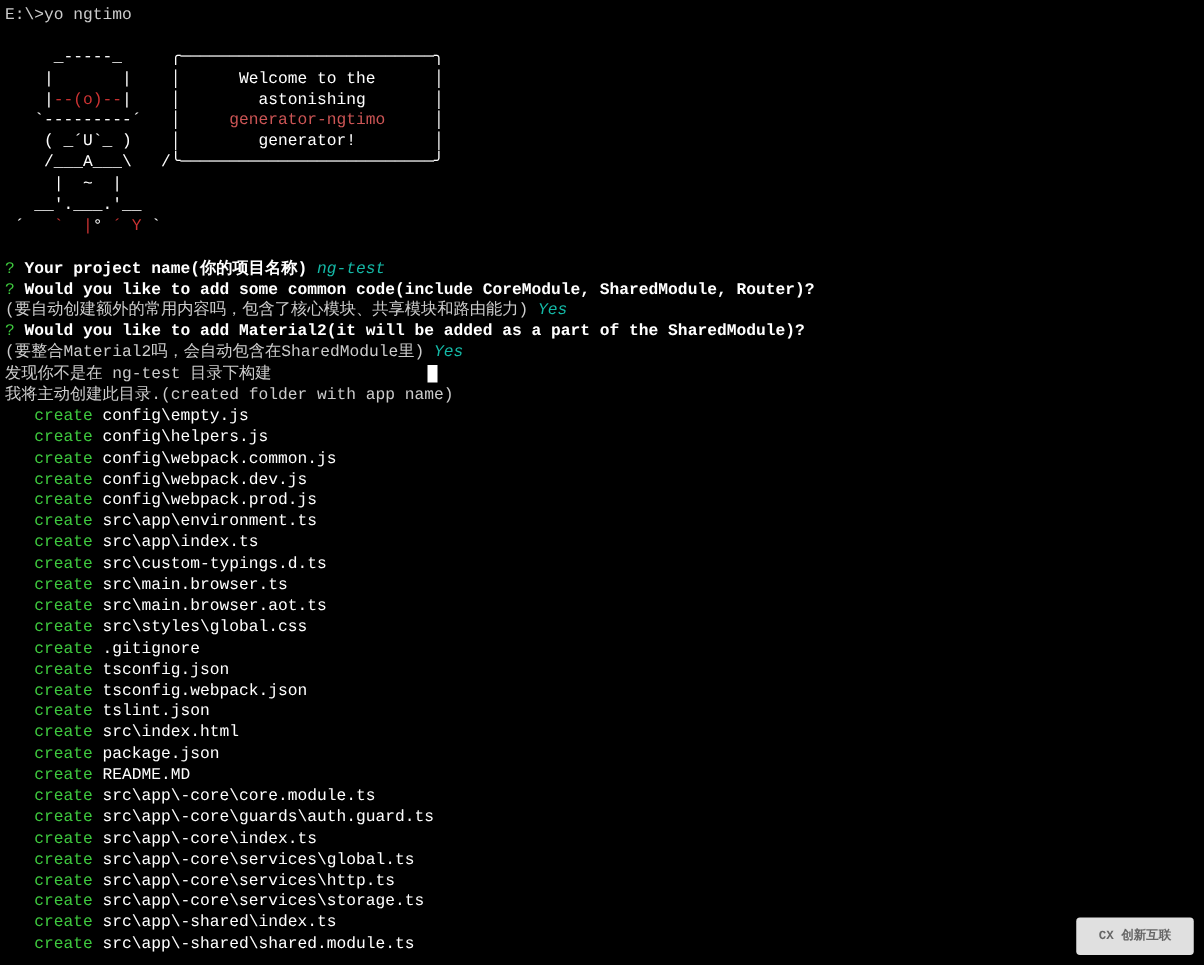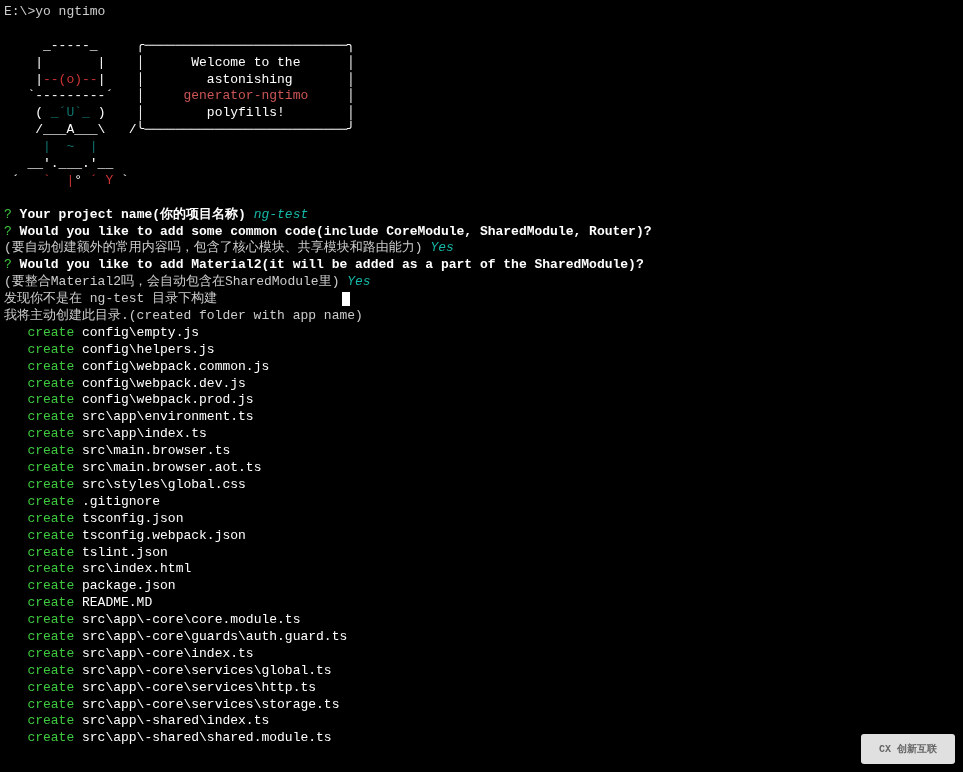--- a/index.html
+++ b/index.html
@@ -12,21 +12,21 @@
       padding: 4px;
       width: 963px;
       height: 772px;
       position: relative;
       overflow: hidden;
     }
     .line { white-space: pre; }
     .cmd-line { color: #ccc; }
     .ascii-art { color: #fff; white-space: pre; }
     .ascii-red { color: #cc3333; }
-    .ascii-yellow { color: #0f766e; }
+    .ascii-yellow { color: #ffffff; }
     .welcome { color: #fff; }
     .welcome-red { color: #cc5555; }
     .q-mark { color: #3ec93e; }
     .q-text { color: #fff; font-weight: bold;}
     .paren { color: #ccc; }
     .answer { color: #14b8a6; font-style: italic; }
     .info { color: #ccc; }
     .create { color: #3ec93e; }
     .file { color: #fff; }
     .cursor { display:inline-block; width:8px; height:14px; background:#fff; vertical-align:middle;}
@@ -51,21 +51,21 @@
 <body>
 
 <div class="line cmd-line">E:\&gt;yo ngtimo</div>
 <div class="line">&nbsp;</div>
 
 <div>
   <div class="ascii-art"><span>     _-----_     ╭──────────────────────────╮</span></div>
   <div class="ascii-art"><span>    |       |    </span><span class="welcome">│      Welcome to the      │</span></div>
   <div class="ascii-art"><span>    |</span><span class="ascii-red">--(o)--</span><span>|    </span><span class="welcome">│        astonishing       │</span></div>
   <div class="ascii-art"><span>   `---------´   </span><span>│     </span><span class="welcome-red">generator-ngtimo</span><span>     │</span></div>
-  <div class="ascii-art"><span>    ( </span><span class="ascii-yellow">_´U`_</span><span> )    </span><span class="welcome">│        polyfills!        │</span></div>
+  <div class="ascii-art"><span>    ( </span><span class="ascii-yellow">_´U`_</span><span> )    </span><span class="welcome">│        generator!        │</span></div>
   <div class="ascii-art"><span>    /___A___\   /╰──────────────────────────╯</span></div>
   <div class="ascii-art"><span>     </span><span class="ascii-yellow">|  ~  |</span></div>
   <div class="ascii-art"><span>   __'.___.'__</span></div>
   <div class="ascii-art"><span> ´   </span><span class="ascii-red">`  |</span><span>° </span><span class="ascii-red">´ Y</span><span> `</span></div>
 </div>
 
 <div class="line">&nbsp;</div>
 
 <div class="line"><span class="q-mark">?</span><span class="q-text"> Your project name(你的项目名称) </span><span class="answer">ng-test</span></div>
 
@@ -79,20 +79,21 @@
 <div class="line info">我将主动创建此目录.(created folder with app name)</div>
 
 <div id="files-container">
     <div class="line indent"><span class="create">create</span><span> </span><span class="file">config\empty.js</span></div>
     <div class="line indent"><span class="create">create</span><span> </span><span class="file">config\helpers.js</span></div>
     <div class="line indent"><span class="create">create</span><span> </span><span class="file">config\webpack.common.js</span></div>
     <div class="line indent"><span class="create">create</span><span> </span><span class="file">config\webpack.dev.js</span></div>
     <div class="line indent"><span class="create">create</span><span> </span><span class="file">config\webpack.prod.js</span></div>
     <div class="line indent"><span class="create">create</span><span> </span><span class="file">src\app\environment.ts</span></div>
     <div class="line indent"><span class="create">create</span><span> </span><span class="file">src\app\index.ts</span></div>
+    <div class="line indent"><span class="create">create</span><span> </span><span class="file">src\custom-typings.d.ts</span></div>
     <div class="line indent"><span class="create">create</span><span> </span><span class="file">src\main.browser.ts</span></div>
     <div class="line indent"><span class="create">create</span><span> </span><span class="file">src\main.browser.aot.ts</span></div>
     <div class="line indent"><span class="create">create</span><span> </span><span class="file">src\styles\global.css</span></div>
     <div class="line indent"><span class="create">create</span><span> </span><span class="file">.gitignore</span></div>
     <div class="line indent"><span class="create">create</span><span> </span><span class="file">tsconfig.json</span></div>
     <div class="line indent"><span class="create">create</span><span> </span><span class="file">tsconfig.webpack.json</span></div>
     <div class="line indent"><span class="create">create</span><span> </span><span class="file">tslint.json</span></div>
     <div class="line indent"><span class="create">create</span><span> </span><span class="file">src\index.html</span></div>
     <div class="line indent"><span class="create">create</span><span> </span><span class="file">package.json</span></div>
     <div class="line indent"><span class="create">create</span><span> </span><span class="file">README.MD</span></div>

